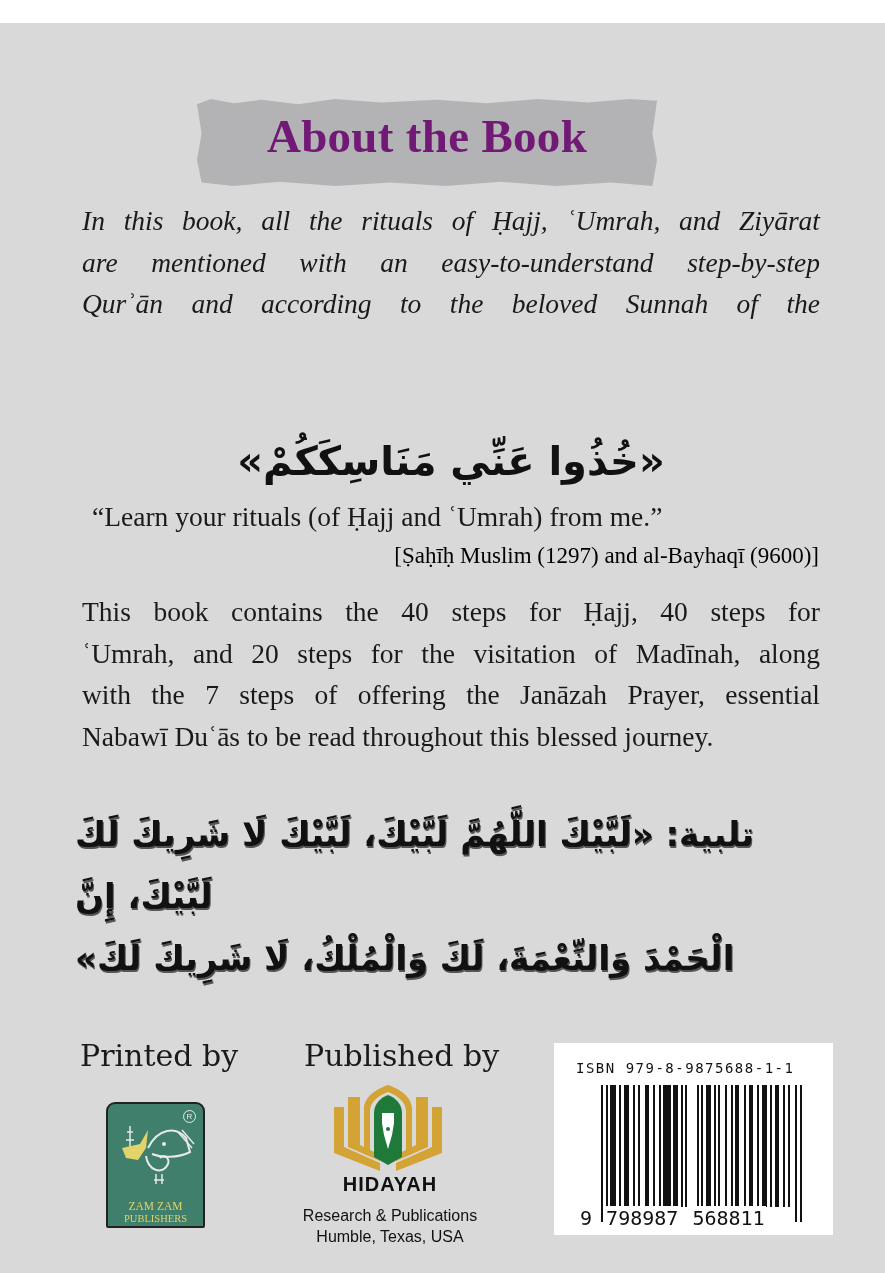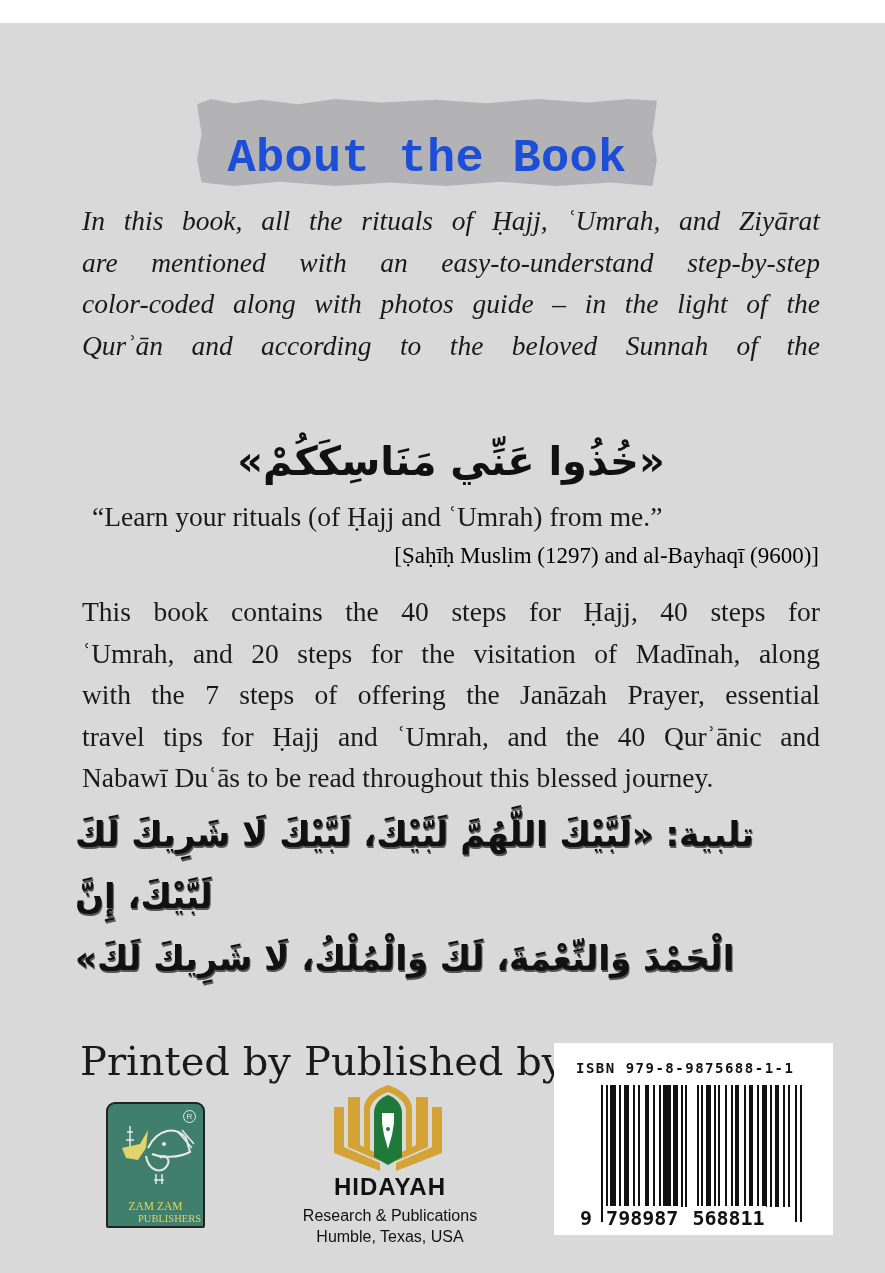--- a/index.html
+++ b/index.html
@@ -1,76 +1,74 @@
 <!DOCTYPE html>
 <html><head>
 <meta charset="utf-8">
 <style>
   html, body { margin:0; padding:0; }
   body { width:885px; height:1273px; background:#ffffff; position:relative; overflow:hidden; font-family:"Liberation Serif", serif; }
   .page { position:absolute; left:0; top:23px; width:885px; height:1250px; background:#d9d9d9; }
   .title-band { position:absolute; left:197px; top:76px; width:460px; height:87px; background:#b3b3b5; 
     clip-path: polygon(0% 6%, 3% 0%, 8% 5%, 14% 1%, 22% 6%, 30% 0%, 40% 4%, 52% 1%, 63% 5%, 74% 0%, 85% 4%, 94% 0%, 100% 2%, 99% 40%, 100% 70%, 99% 100%, 90% 96%, 78% 100%, 66% 95%, 54% 100%, 42% 96%, 30% 100%, 18% 95%, 8% 100%, 1% 96%, 0% 70%, 1% 40%); }
-  .title { position:absolute; left:197px; top:109px; width:460px; text-align:center; font-family:Liberation Mono, monospace; font-weight:bold; font-size:47px; color:#1d4ed8; letter-spacing:0.3px; }
+  .title { position:absolute; left:197px; top:86px; width:460px; text-align:center; font-family:Liberation Serif, serif; font-weight:bold; font-size:47px; color:#701a75; letter-spacing:0.3px; }
   .para { position:absolute; left:82px; width:738px; font-size:27.5px; line-height:41.6px; color:#1a1a1a; text-align:justify; text-align-last:left; }
   .para1 { top:177px;font-style:italic; }
   .para1 .line { display:block; text-align:justify; text-align-last:justify; white-space:nowrap; }
   .para1 .line.last { text-align-last:left; }
   .pbuh { font-size:20px; vertical-align:middle; margin:0 10px; }
   .arabic-hadith { position:absolute; left:82px; top:415px; width:738px; text-align:center; font-family:"DejaVu Sans", sans-serif; font-weight:bold; font-size:40px; color:#111; direction:rtl; }
   .quote { position:absolute; left:92px; top:478px; font-size:27.5px; color:#1a1a1a; }
   .ref { position:absolute; right:66px; top:520px; font-size:23px; color:#000000; }
   .para2 { top:568px; }
   .para2 .line { display:block; text-align:justify; text-align-last:justify; white-space:nowrap; }
   .para2 .line.last { text-align-last:left; }
   .talbiyah { position:absolute; left:75px; top:780px; width:750px; direction:rtl; text-align:left; font-family:"DejaVu Sans", sans-serif; font-weight:bold; font-size:34px; line-height:62px; color:#111; text-shadow:1px 2px 0 #555; }
-  .label { position:absolute; top:1015px; font-family:"DejaVu Serif", serif; font-size:40px; color:#1a1a1a; }
+  .label { position:absolute; top:1015px; font-family:"DejaVu Serif", serif; font-size:30px; color:#1a1a1a; }
   .printed-label { left:80px; }
   .published-label { left:304px; }
   .zamzam { position:absolute; left:106px; top:1079px; width:99px; height:126px; background:#3f7f6b; border:2px solid #222; border-radius:9px 9px 2px 2px; box-sizing:border-box; }
   .zamzam .reg { position:absolute; right:7px; top:6px; width:11px; height:11px; border:1.5px solid #e8e8e8; border-radius:50%; font-family:"Liberation Sans", sans-serif; font-size:8px; color:#e8e8e8; text-align:center; line-height:11px; }
   .zamzam .art { position:absolute; left:10px; top:14px; width:78px; height:70px; }
   .zamzam .zz-name { position:absolute; left:0; width:100%; text-align:center; color:#e2d36b; font-family:"Liberation Serif", serif; font-size:11.5px; line-height:11px;margin-top:6px; }
   .zamzam .zz1 { top:91px; }
-  .zamzam .zz2 { top:103px; font-size:10.5px;padding-left:14px; }
+  .zamzam .zz2 { top:103px; font-size:10.5px; }
   .hidayah-logo { position:absolute; left:330px; top:1060px; width:116px; height:88px; }
-  .hidayah-name { position:absolute; left:290px; top:1150px; width:200px; text-align:center; font-family:"Liberation Sans", sans-serif; font-weight:bold; font-size:24px; color:#111; letter-spacing:1px; }
+  .hidayah-name { position:absolute; left:290px; top:1150px; width:200px; text-align:center; font-family:"Liberation Sans", sans-serif; font-weight:bold; font-size:20px; color:#111; letter-spacing:1px; }
   .hidayah-sub { position:absolute; left:270px; width:240px; text-align:center; font-family:"Liberation Sans", sans-serif; font-size:16px; color:#111; }
   .hidayah-sub1 { top:1184px; }
   .hidayah-sub2 { top:1205px; }
-  .barcode-box { position:absolute; left:554px; top:1020px; width:279px; height:192px; background:#fff;font-weight:bold; }
+  .barcode-box { position:absolute; left:554px; top:1020px; width:279px; height:192px; background:#fff; }
   .isbn-text { position:absolute; left:22px; top:17px; font-family:"DejaVu Sans Mono", monospace; font-size:14px; letter-spacing:1.5px; color:#111; }
   .bars { position:absolute; left:45px; top:42px; width:205px; height:137px; }
   .ean { position:absolute; left:25px; top:163px; font-family:"DejaVu Sans Mono", monospace; font-size:20px; color:#111; background:transparent; }
   .ean span { background:#fff; padding:0 1px; }
 </style>
 </head>
 <body>
 
 <div class="page">
 
   <div class="title-band"></div>
   <div class="title">About the Book</div>
 
   <div class="para para1">
     <span class="line">In this book, all the rituals of Ḥajj, ʿUmrah, and Ziyārat</span>
     <span class="line">are mentioned with an easy-to-understand step-by-step</span>
-    <span class="line">color-coded along with photos guide – in the light of the</span>
     <span class="line">Qurʾān and according to the beloved Sunnah of the</span>
   </div>
 
   <div class="arabic-hadith">«خُذُوا عَنِّي مَنَاسِكَكُمْ»</div>
   <div class="quote">“Learn your rituals (of Ḥajj and ʿUmrah) from me.”</div>
   <div class="ref">[Ṣaḥīḥ Muslim (1297) and al-Bayhaqī (9600)]</div>
 
   <div class="para para2">
     <span class="line">This book contains the 40 steps for Ḥajj, 40 steps for</span>
     <span class="line">ʿUmrah, and 20 steps for the visitation of Madīnah, along</span>
     <span class="line">with the 7 steps of offering the Janāzah Prayer, essential</span>
-    <span class="line">travel tips for Ḥajj and ʿUmrah, and the 40 Qurʾānic and</span>
     <span class="line last">Nabawī Duʿās to be read throughout this blessed journey.</span>
   </div>
 
   <div class="talbiyah">
     <div>تلبية: «لَبَّيْكَ اللَّهُمَّ لَبَّيْكَ، لَبَّيْكَ لَا شَرِيكَ لَكَ لَبَّيْكَ، إِنَّ</div>
     <div>الْحَمْدَ وَالنِّعْمَةَ، لَكَ وَالْمُلْكُ، لَا شَرِيكَ لَكَ»</div>
   </div>
 
   <div class="label printed-label">Printed by</div>
   <div class="label published-label">Published by</div>

